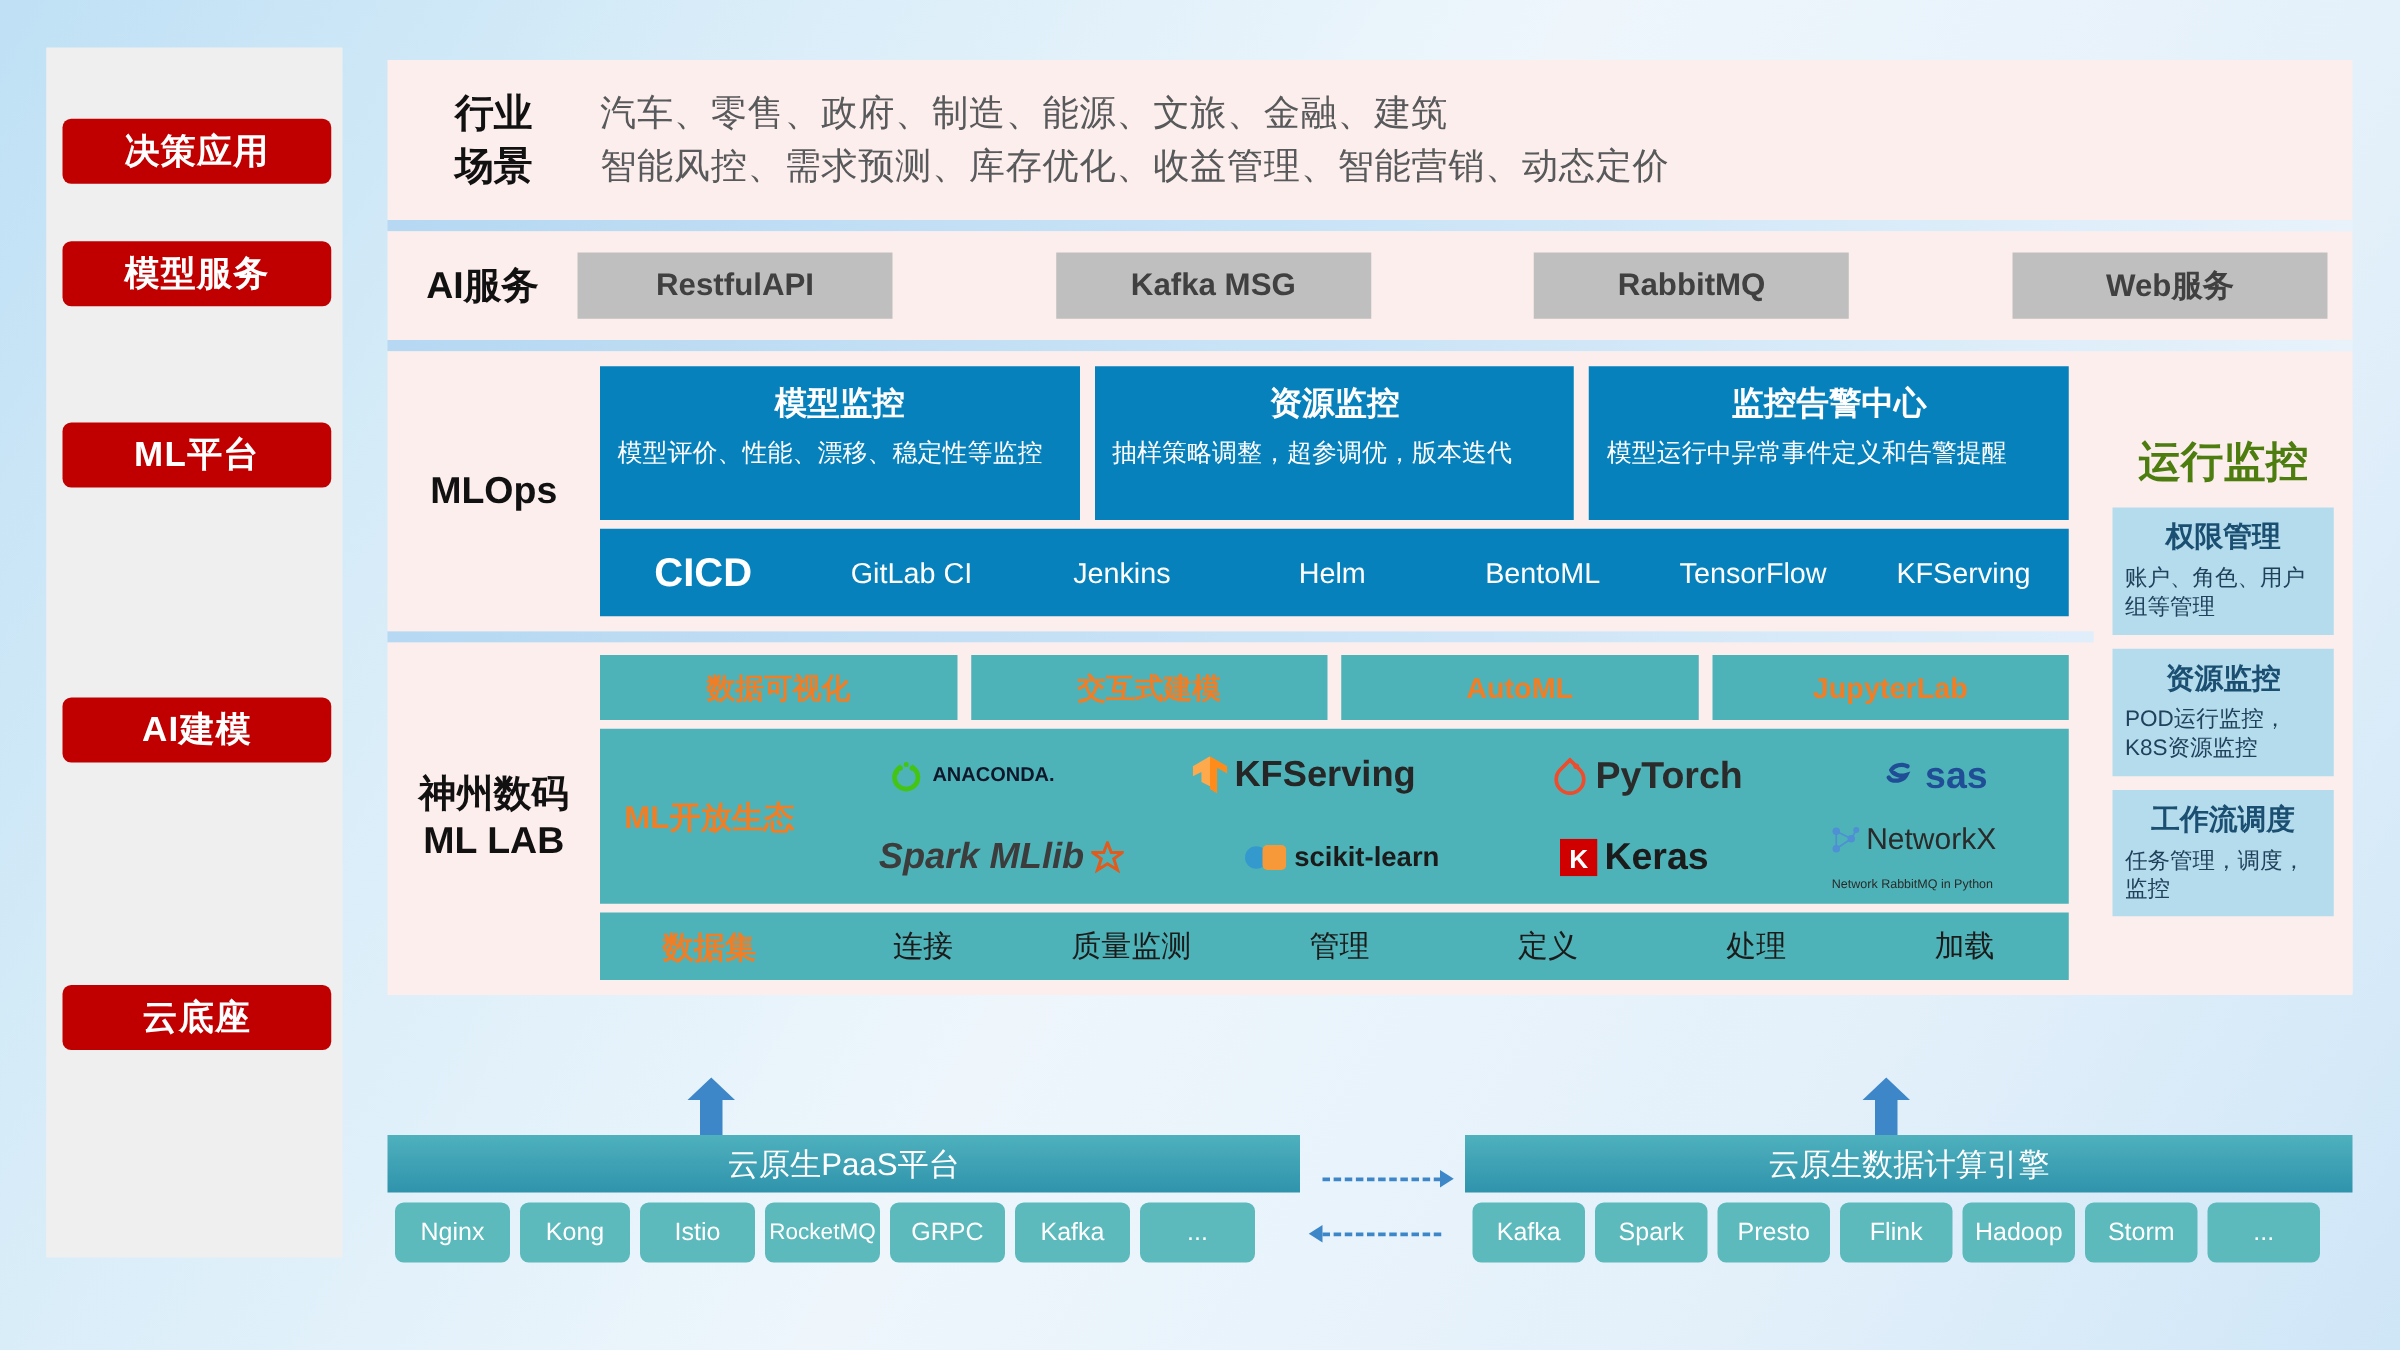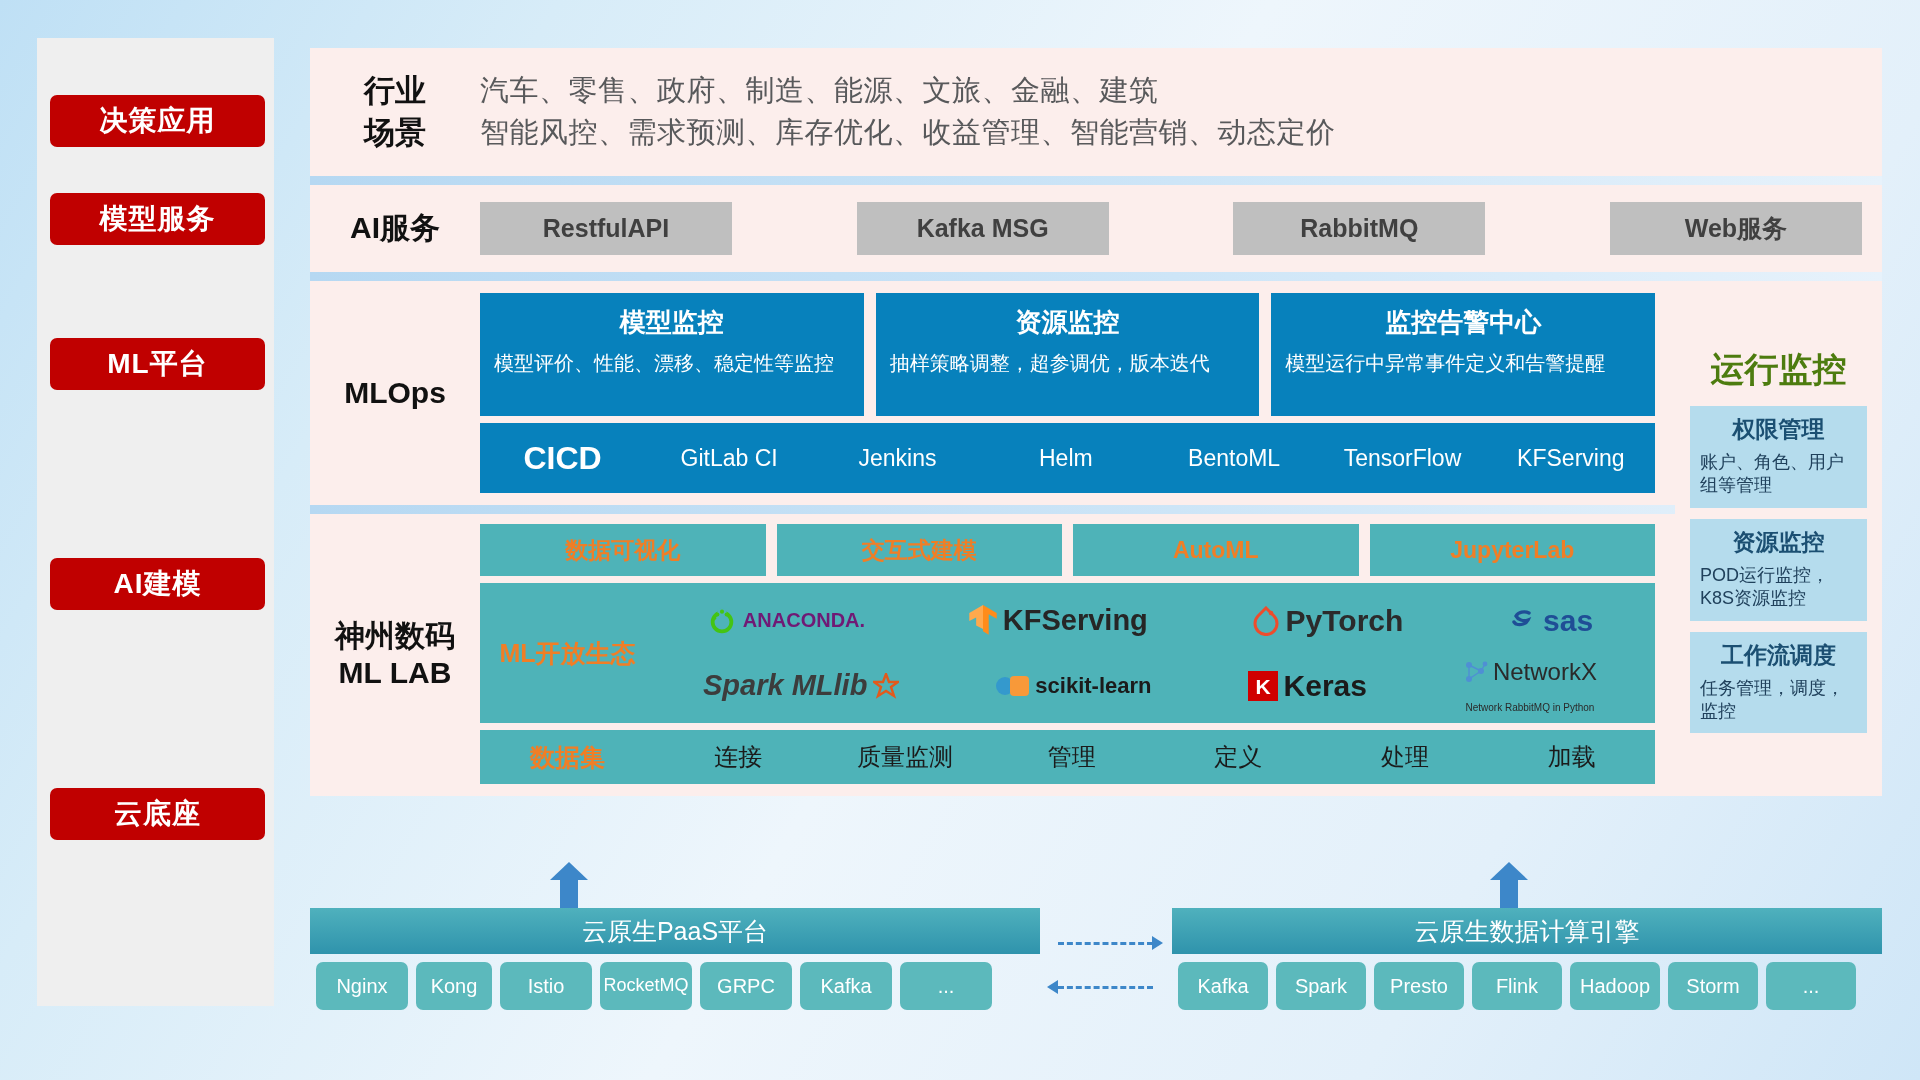--- a/index.html
+++ b/index.html
@@ -34,21 +34,21 @@
   }
 
   
   #band-apps{ display:flex; padding:22px 0 22px 0; flex-direction:column; }
   .kv-line{ display:flex; align-items:center; }
   .kv-key{ width:170px; text-align:center; font-size:31px; font-weight:bold; color:#111;}
   .kv-val{ font-size:29px; color:#58595b; letter-spacing:0.5px;}
 
   
   #band-ai{ display:flex; align-items:center; padding:17px 0; }
-  #band-ai .row-label{ width:170px; justify-content:center;}
+  #band-ai .row-label{ width:152px; justify-content:center;}
   .ai-chips{ flex:1; display:flex; gap:0; justify-content:space-between; padding-right:20px;}
   .ai-chip{
     background:#bfbfbf; color:#404040; font-size:25px; font-weight:bold;
     height:53px; width:252px; display:flex; align-items:center; justify-content:center;
   }
 
   
   #band-mlops{ display:flex; padding:12px 0 12px 0; }
   #band-mlops .row-label{ width:170px; justify-content:center; }
   .mlops-body{ flex:1; display:flex; flex-direction:column; gap:7px; padding-right:20px;}
@@ -227,21 +227,21 @@
           <div class="eco-rowlogos">
             <div class="logo">
               <svg width="30" height="30" viewBox="0 0 32 32">
                 <circle cx="16" cy="17" r="10" fill="none" stroke="#44c413" stroke-width="4"></circle>
                 <circle cx="16" cy="7" r="5" fill="#4eb3b8"></circle>
                 <circle cx="11" cy="9" r="2.2" fill="#44c413"></circle>
                   <circle cx="16" cy="6" r="2.2" fill="#44c413"></circle>
                 <circle cx="21" cy="9" r="2.2" fill="#44c413"></circle>
                   <circle cx="8" cy="13" r="1.8" fill="#44c413"></circle>
               </svg>
-              <span class="logo-txt" style="color:#701a75;font-size:20px">ANACONDA.</span>
+              <span class="logo-txt" style="color:#0f172a;font-size:16px">ANACONDA.</span>
             </div>
             <div class="logo">
               <svg width="28" height="32" viewBox="0 0 24 28">
                 <polygon points="12,0 24,7 24,12 17,8 17,26 12,23" fill="#ff8c1a"></polygon>
                 <polygon points="12,0 0,7 0,14 6,11 6,18 12,21" fill="#ffa94d"></polygon>
               </svg>
               <span class="logo-txt" style="color:#262626;font-size:29px">KFServing</span>
             </div>
             <div class="logo">
               <svg width="28" height="30" viewBox="0 0 28 30">
@@ -339,21 +339,21 @@
   </div>
   <div class="arrow-up" style="left:1180px;top:-24px">
     <div class="head"></div>
       <div class="shaft"></div>
   </div>
 
   <div class="cb-group" style="left:0;width:730px">
     <div class="cb-header">云原生PaaS平台</div>
     <div class="cb-chips">
       <div class="cb-chip" style="width:92px">Nginx</div>
-      <div class="cb-chip" style="width:76px">Kong</div>
+      <div class="cb-chip" style="width:88px">Kong</div>
       <div class="cb-chip" style="width:92px">Istio</div>
       <div class="cb-chip" style="width:92px;font-size:18px">RocketMQ</div>
       <div class="cb-chip" style="width:92px">GRPC</div>
       <div class="cb-chip" style="width:92px">Kafka</div>
       <div class="cb-chip" style="width:92px">...</div>
     </div>
   </div>
 
   <div class="dash-arrow" style="left:748px;top:56px;width:95px"></div>
   <div class="dash-tip" style="left:842px;top:50px;border-left:11px solid #3d87c9"></div>

